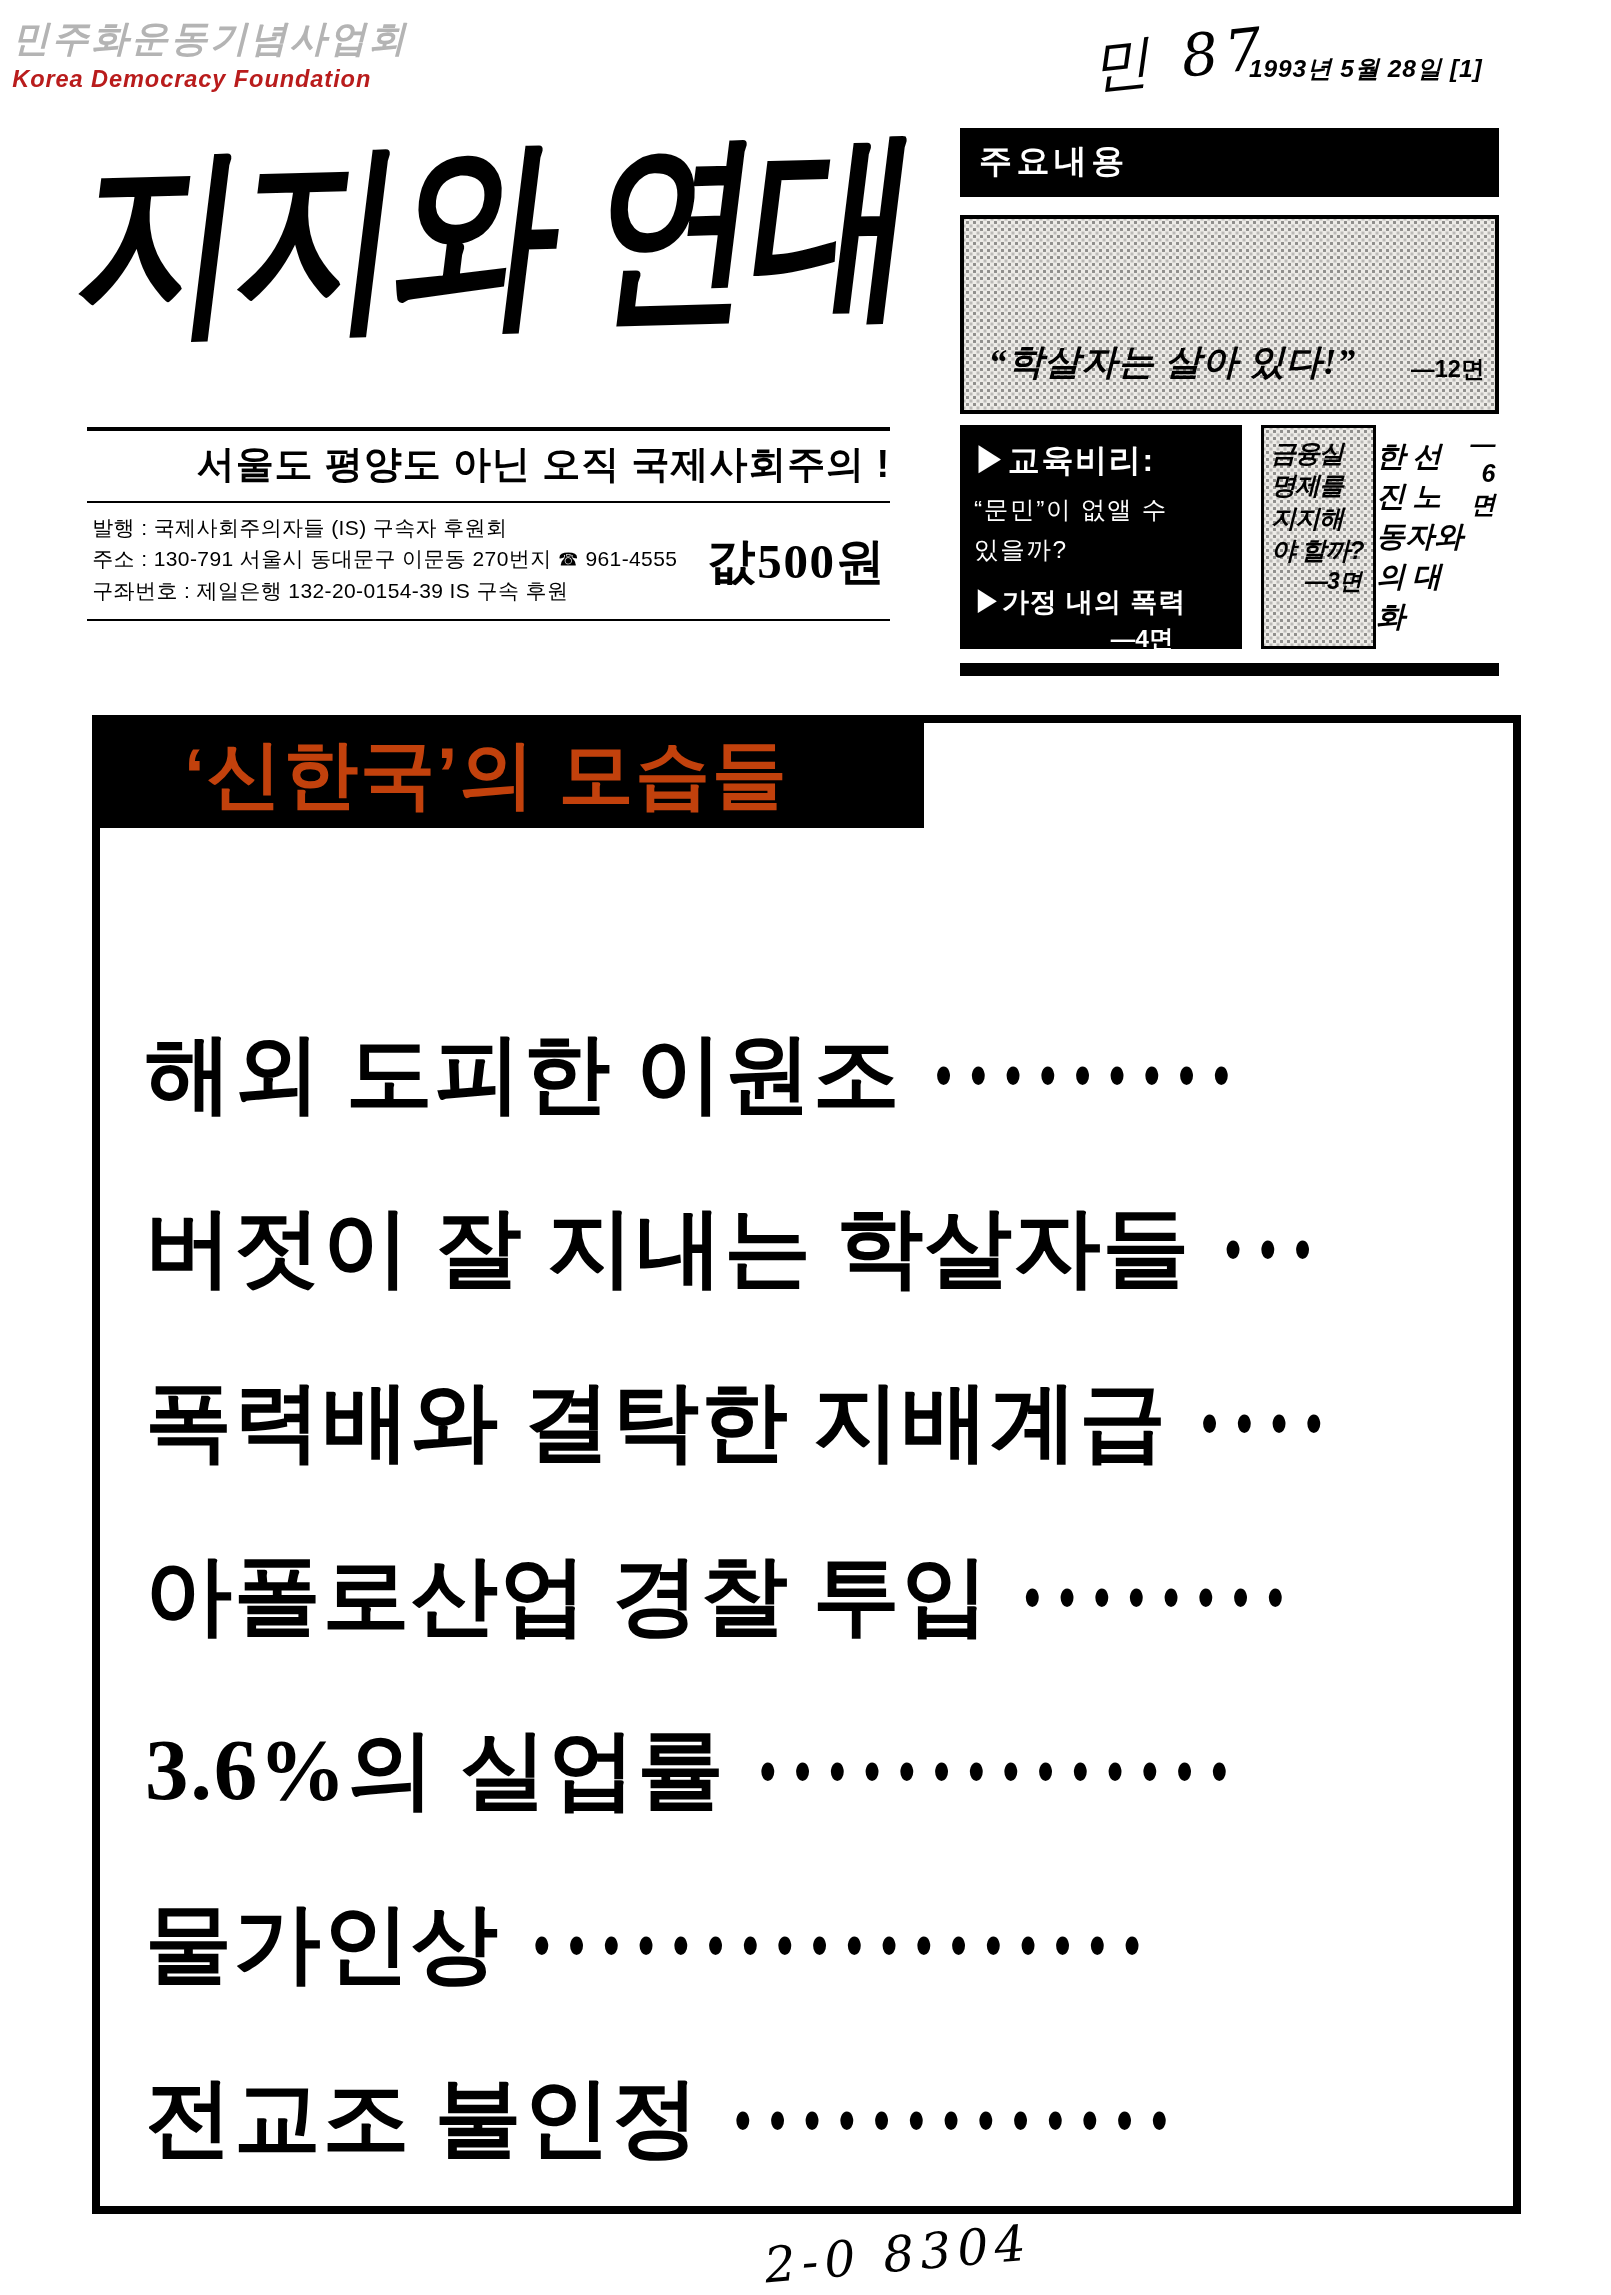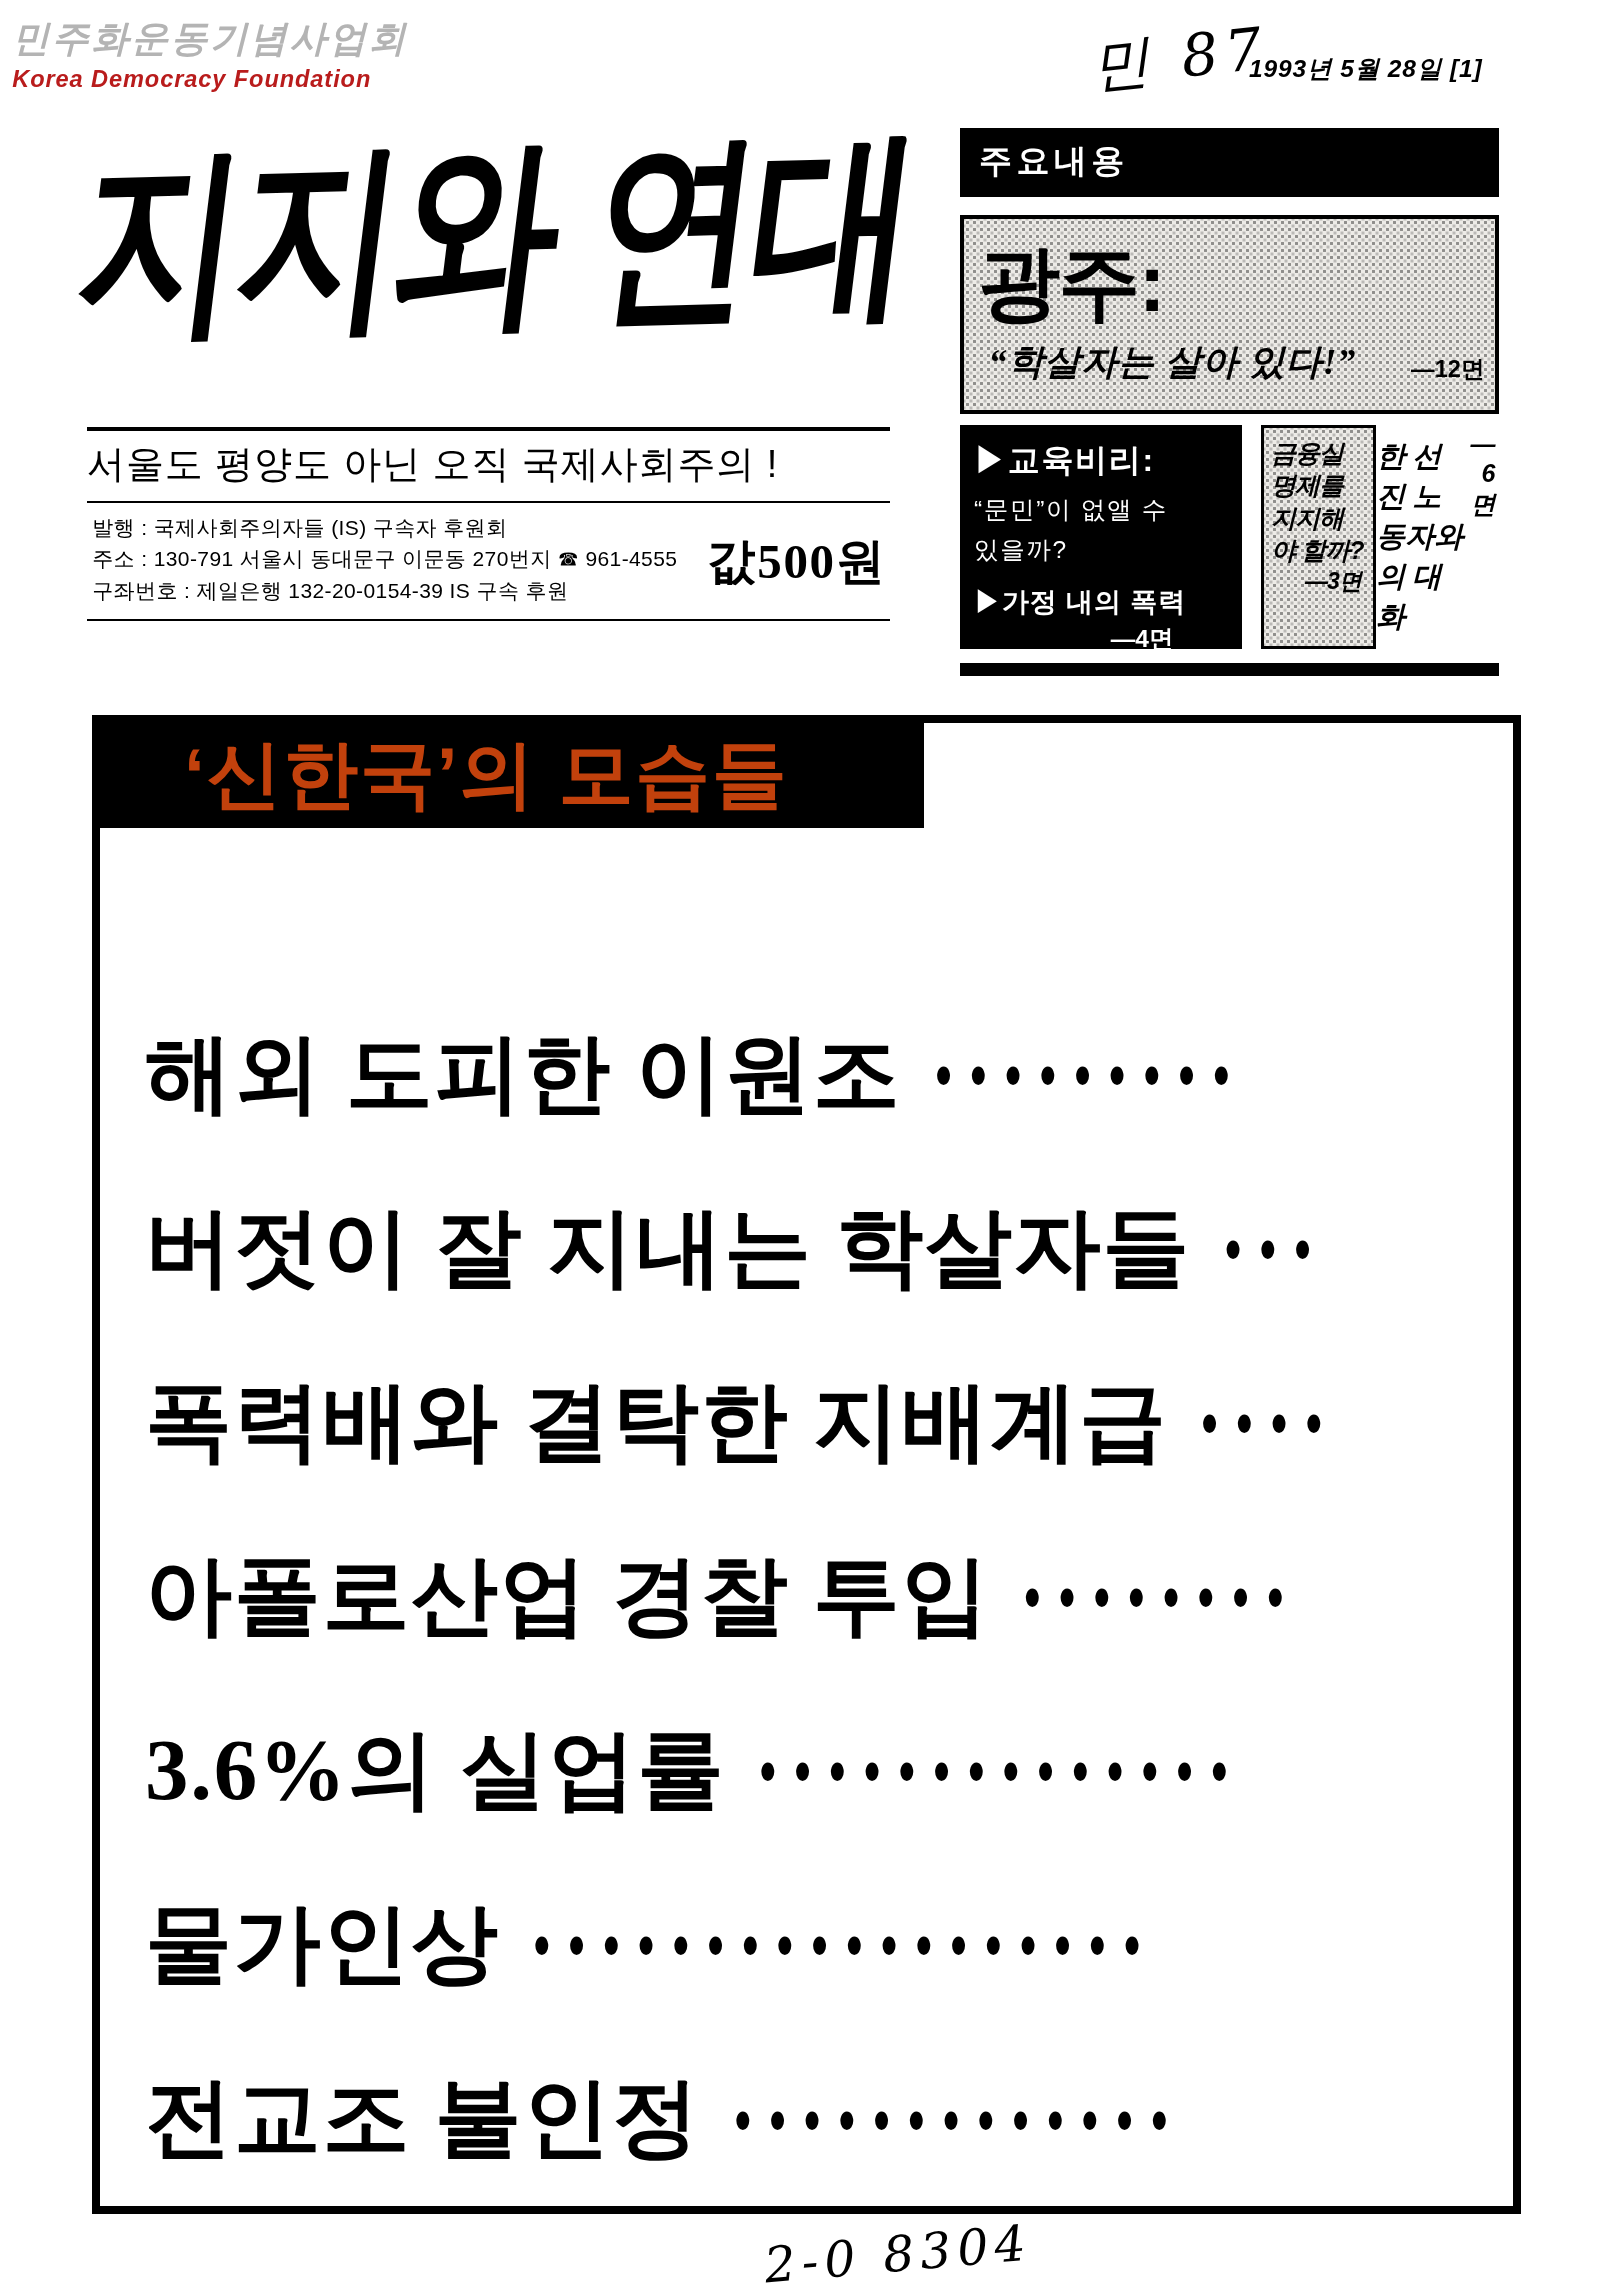--- a/index.html
+++ b/index.html
@@ -21,21 +21,21 @@
   .masthead { position:absolute; left:80px; top:112px; width:839px; height:280px; }
   .masthead-text {
     font-size:163px; font-weight:900; white-space:nowrap; letter-spacing:-5.2px;
     transform:skewX(-8deg) scaleY(1.25) rotate(-1.2deg); transform-origin:left center;
     line-height:262px; font-family:"Liberation Sans", sans-serif;
   }
   
   .tagline-block { position:absolute; left:87px; top:427px; width:803px; }
   .rule { height:3.5px; background:#000; }
   .rule-thin { height:2.6px; background:#000; }
-  .tagline { font-size:38px; font-weight:normal; text-align:left; padding:8.7px 0 10.5px 0; letter-spacing:0.9px; }
+  .tagline { font-size:38px; font-weight:bold; text-align:right; padding:8.7px 0 10.5px 0; letter-spacing:0.9px; }
   .pub-info { position:relative; padding:8.7px 0 12.2px 5.2px; }
   .pub-line { font-size:21px; line-height:1.5; letter-spacing:0.4px; }
   .price { position:absolute; right:3.5px; top:26px; font-size:49px; font-weight:bold;
     font-family:"Liberation Serif", serif; letter-spacing:1.7px; }
   
   .sidebar { position:absolute; left:960px; top:128px; width:539px; }
   .sidebar-header { background:#000; color:#fff; font-size:33px; font-weight:bold;
     padding:11.4px 0 13px 19px; letter-spacing:4.4px; }
   .halftone {
     background-color:#edebe7;
@@ -106,21 +106,20 @@
       <div class="pub-line">구좌번호 : 제일은행 132-20-0154-39 IS 구속 후원</div>
       <div class="price">값500원</div>
     </div>
     <div class="rule-thin"></div>
   </div>
 
   <div class="sidebar">
     <div class="sidebar-header">주요내용</div>
 
     <div class="gwangju-box halftone">
-      <div class="gwangju-title">광주:</div>
       <div class="gwangju-quote">“학살자는 살아 있다!”</div>
       <div class="gwangju-page">—12면</div>
     </div>
 
     <div class="sidebar-row">
       <div class="edu-box">
         <div class="edu-title">▶교육비리:</div>
         <div class="edu-line">“문민”이 없앨 수</div>
         <div class="edu-line2">있을까?</div>
         <div class="family-title">▶가정 내의 폭력</div>

